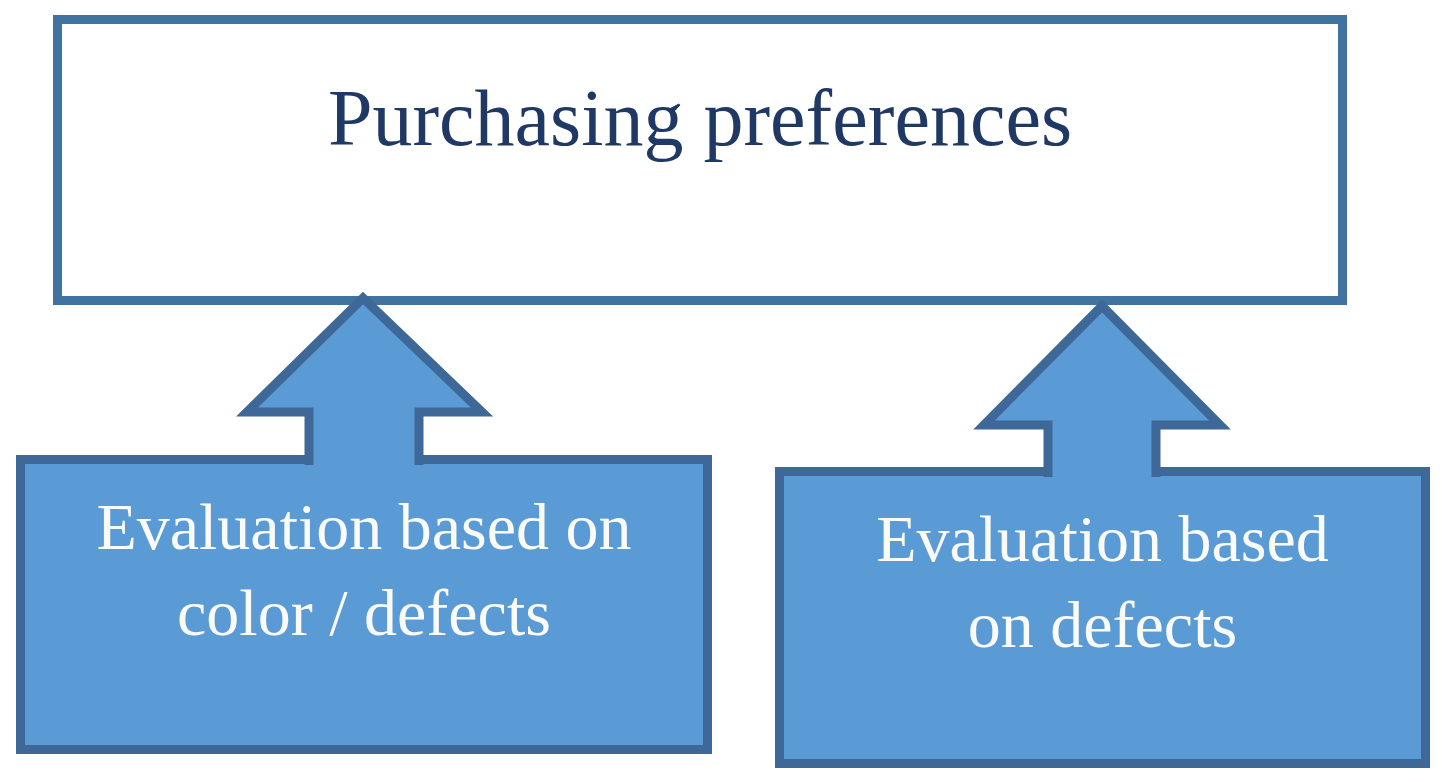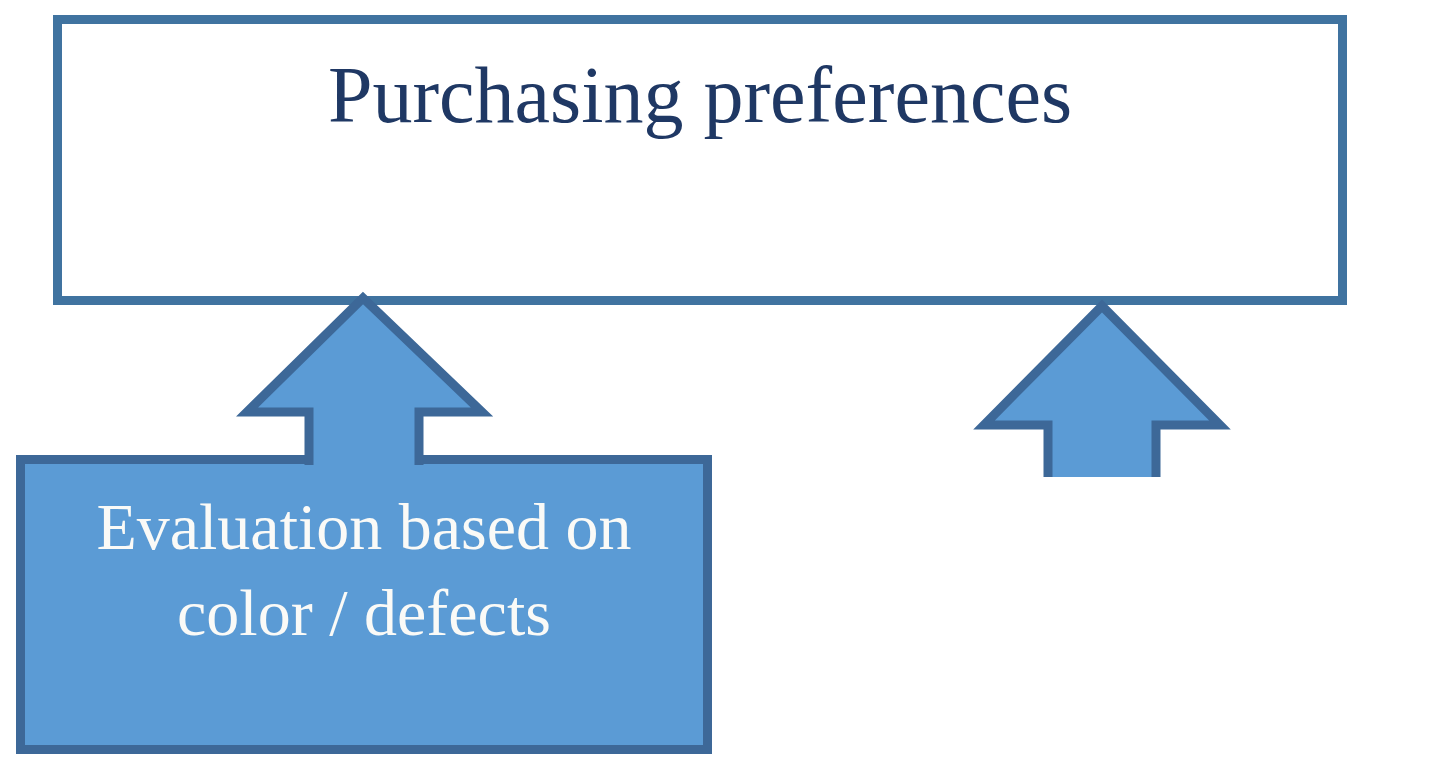--- a/index.html
+++ b/index.html
@@ -23,21 +23,21 @@
     align-items: center;
     text-align: center;
   }
   #title-box {
     left: 53px;
     top: 15px;
     width: 1294px;
     height: 290px;
     background: #ffffff;
     border: 9px solid var(--title-border, #4073A0);
-    padding-top: 25px;
+    padding-top: 48px;
     color: var(--title-text, #1F3864);
     font-size: 80px;
     line-height: 1.15;
   }
   .eval-box {
     background: var(--box-fill, #5B9BD5);
     border: 9px solid var(--box-border, #3D6898);
     color: var(--box-text, #FAFAF7);
     font-size: 66px;
     line-height: 86px;
@@ -72,20 +72,24 @@
 
   <div id="title-box" class="box">
     <span class="line">Purchasing preferences</span>
   </div>
 
   <div id="eval-box-left" class="box eval-box">
     <span class="line">Evaluation based on</span>
     <span class="line">color / defects</span>
   </div>
 
+  <div id="eval-box-right" class="box eval-box">
+    <span class="line">Evaluation based</span>
+    <span class="line">on defects</span>
+  </div>
 
   <svg id="arrow-layer" viewBox="0 0 1442 782">
 
     <path d="M 309 465 L 309 412 L 247 412 L 363 298 L 482 412 L 419 412 L 419 465" stroke-width="9" stroke-linejoin="miter" stroke-linecap="butt" fill="#5B9BD5" stroke="#3D6898"></path>
 
     <path d="M 1048 477 L 1048 425 L 984 425 L 1102 306 L 1220 425 L 1156 425 L 1156 477" stroke-width="9" stroke-linejoin="miter" stroke-linecap="butt" fill="#5B9BD5" stroke="#3D6898"></path>
   </svg>
 
 </div>
 

